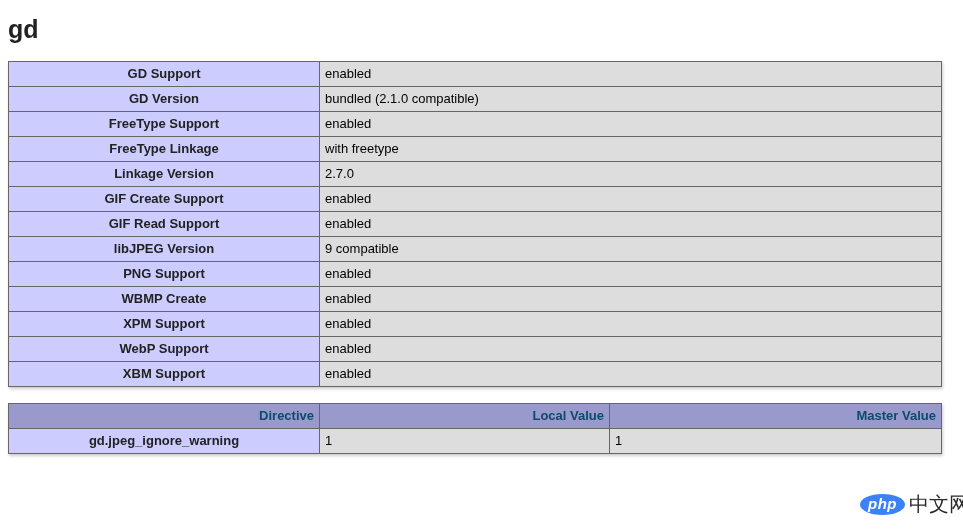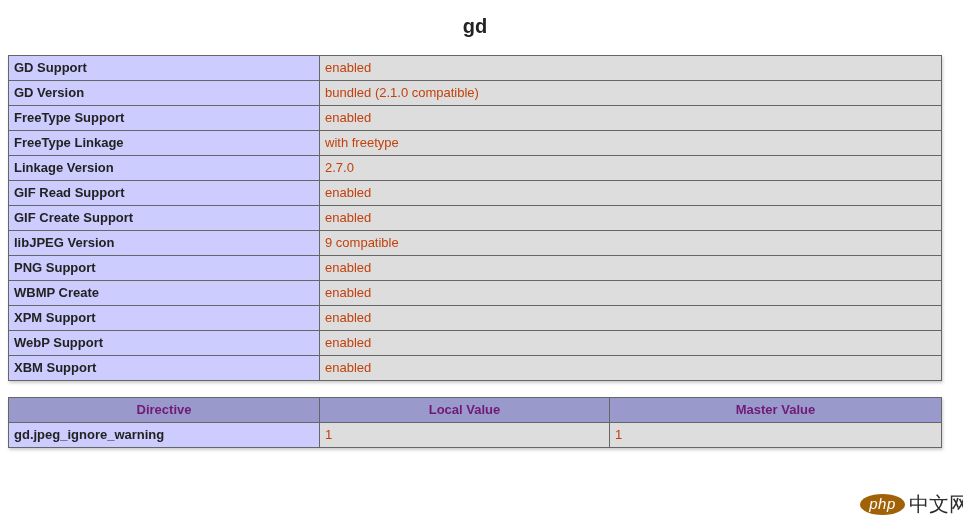--- a/index.html
+++ b/index.html
@@ -12,23 +12,22 @@
     width: 963px;
     height: 531px;
     padding: 8px 0 0 8px;
     box-sizing: border-box;
     position: relative;
     color: #222222;
     font-family: "Liberation Sans", "DejaVu Sans", sans-serif;
     font-size: 13px;
   }
   h2.page-title {
-    font-size: 20px;
+    font-size: 25px;
     font-weight: bold;
-    text-align: center;
     color: #222222;
     margin: 7px 0 17px 0;
     width: 934px;
   }
   table.info-table {
     border-collapse: collapse;
     border: 0;
     width: 934px;
     box-shadow: 1px 2px 3px #cccccc;
   }
@@ -38,56 +37,57 @@
   td, th {
     border: 1px solid #666666;
     vertical-align: baseline;
     padding: 4px 5px;
     line-height: 16px;
     font-size: 13px;
   }
   th.h {
     background-color: #9999cc;
     font-weight: bold;
-    text-align: center;
-    color: #701a75;
+    text-align: right;
+    color: #0c4a6e;
   }
   td.e {
     background-color: #ccccff;
     font-weight: bold;
     width: 300px;
     color: #222222;
+    text-align: center;
   }
   td.v {
     background-color: #dddddd;
-    color: #c2410c;
+    color: #000000;
   }
   col.col-directive { width: 311px; }
   col.col-local    { width: 290px; }
 
   .watermark {
     position: absolute;
     top: 491px;
     left: 860px;
     display: flex;
     align-items: center;
     gap: 4px;
     z-index: 10;
     pointer-events: none;
     white-space: nowrap;
   }
   .wm-logo {
     display: inline-block;
     width: 45px;
     height: 21px;
     border-radius: 50%;
-    background: #a16207;
+    background: #3b82f6;
     color: #ffffff;
     font-style: italic;
-    font-weight: normal;
+    font-weight: bold;
     font-size: 15px;
     line-height: 20px;
     text-align: center;
     letter-spacing: 0.5px;
   }
   .wm-text {
     font-size: 20px;
     color: #2b2b2b;
     text-shadow: 0 0 2px #ffffff;
   }
@@ -113,25 +113,25 @@
     </tr>
     <tr>
       <td class="e">FreeType Linkage</td>
       <td class="v">with freetype</td>
     </tr>
     <tr>
       <td class="e">Linkage Version</td>
       <td class="v">2.7.0</td>
     </tr>
     <tr>
-      <td class="e">GIF Read Support</td>
+      <td class="e">GIF Create Support</td>
       <td class="v">enabled</td>
     </tr>
     <tr>
-      <td class="e">GIF Create Support</td>
+      <td class="e">GIF Read Support</td>
       <td class="v">enabled</td>
     </tr>
     <tr>
       <td class="e">libJPEG Version</td>
       <td class="v">9 compatible</td>
     </tr>
     <tr>
       <td class="e">PNG Support</td>
       <td class="v">enabled</td>
     </tr>

